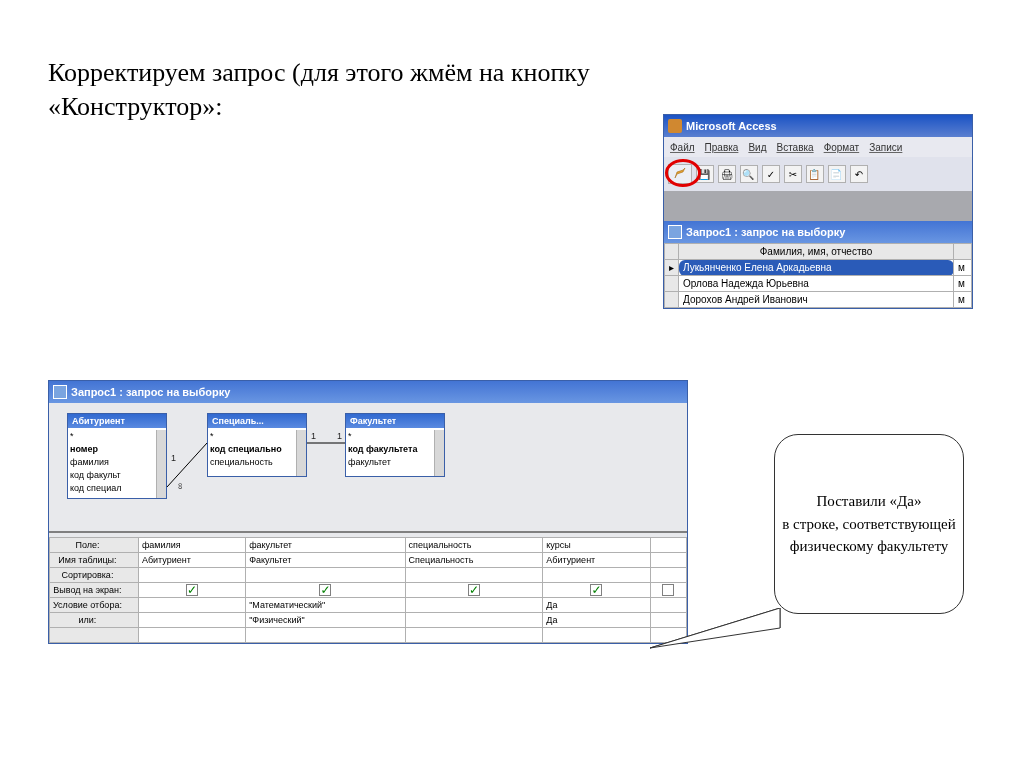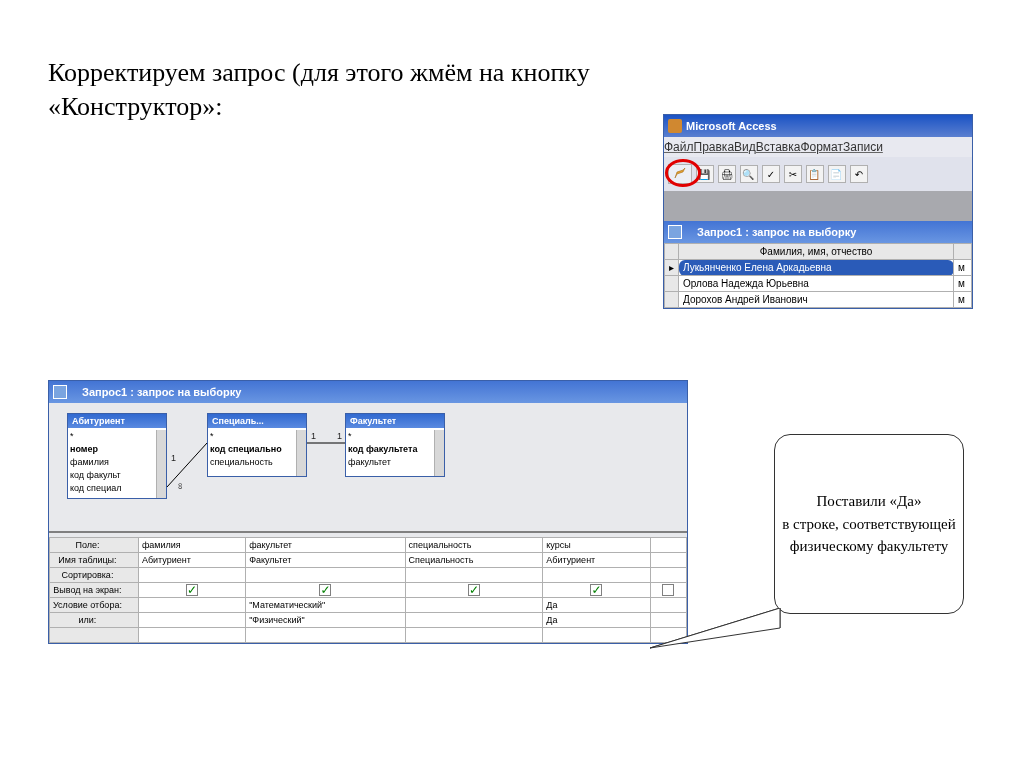--- a/index.html
+++ b/index.html
@@ -49,21 +49,23 @@
   .access-title {
     color: #fff;
     font-size: 11px;
     font-weight: bold;
   }
   .access-menu {
     height: 20px;
     background: #e8e9f0;
     display: flex;
     align-items: center;
-    font-size: 12px;
+    gap: 10px;
+    padding-left: 6px;
+    font-size: 10px;
     color: #333;
   }
   .access-menu span { text-decoration: underline; text-decoration-color: #666; }
   .access-toolbar {
     height: 34px;
     background: #e0e2ec;
     display: flex;
     align-items: center;
     padding-left: 4px;
     gap: 4px;
@@ -106,21 +108,21 @@
   }
   .sub-titlebar {
     height: 22px;
     background: linear-gradient(to bottom, #4374d4, #6996e2);
     display: flex;
     align-items: center;
     padding-left: 4px;
     color: #fff;
     font-size: 11px;
     font-weight: bold;
-    gap: 15px;
+    gap: 4px;
   }
   .sub-icon {
     width: 14px; height: 14px;
     background: #7aa4e0;
     border: 1px solid #fff;
     display: inline-block;
   }
   .data-table {
     width: 100%;
     border-collapse: collapse;
@@ -232,21 +234,21 @@
     line-height: 10px;
   }
   
   .callout {
     position: absolute;
     top: 434px;
     left: 774px;
     width: 190px;
     height: 180px;
     border: 1px solid #333;
-    border-radius: 16px;
+    border-radius: 24px;
     background: #fff;
     display: flex;
     align-items: center;
     justify-content: center;
   }
   .callout-text {
     font-family: "Times New Roman", serif;
     font-size: 15px;
     text-align: center;
     line-height: 1.5;

